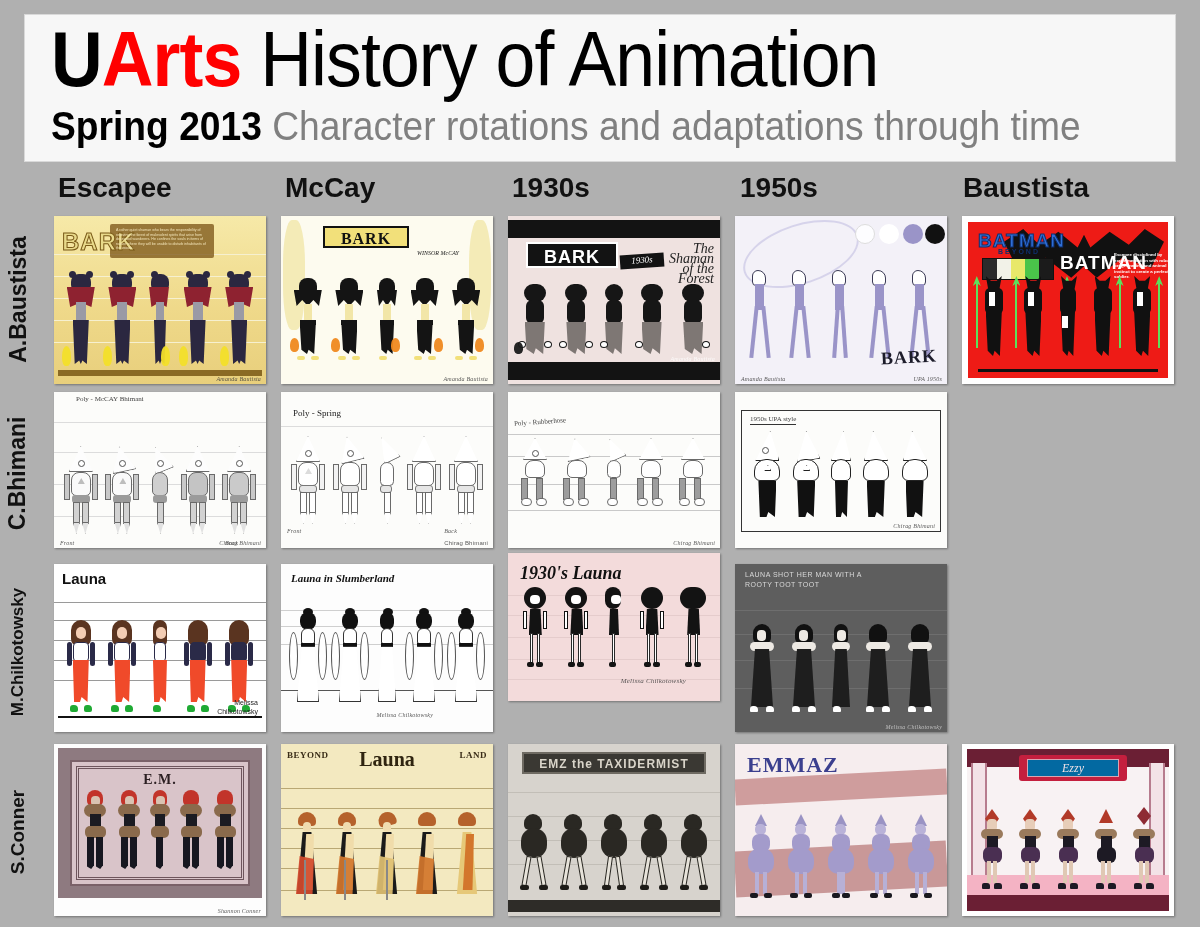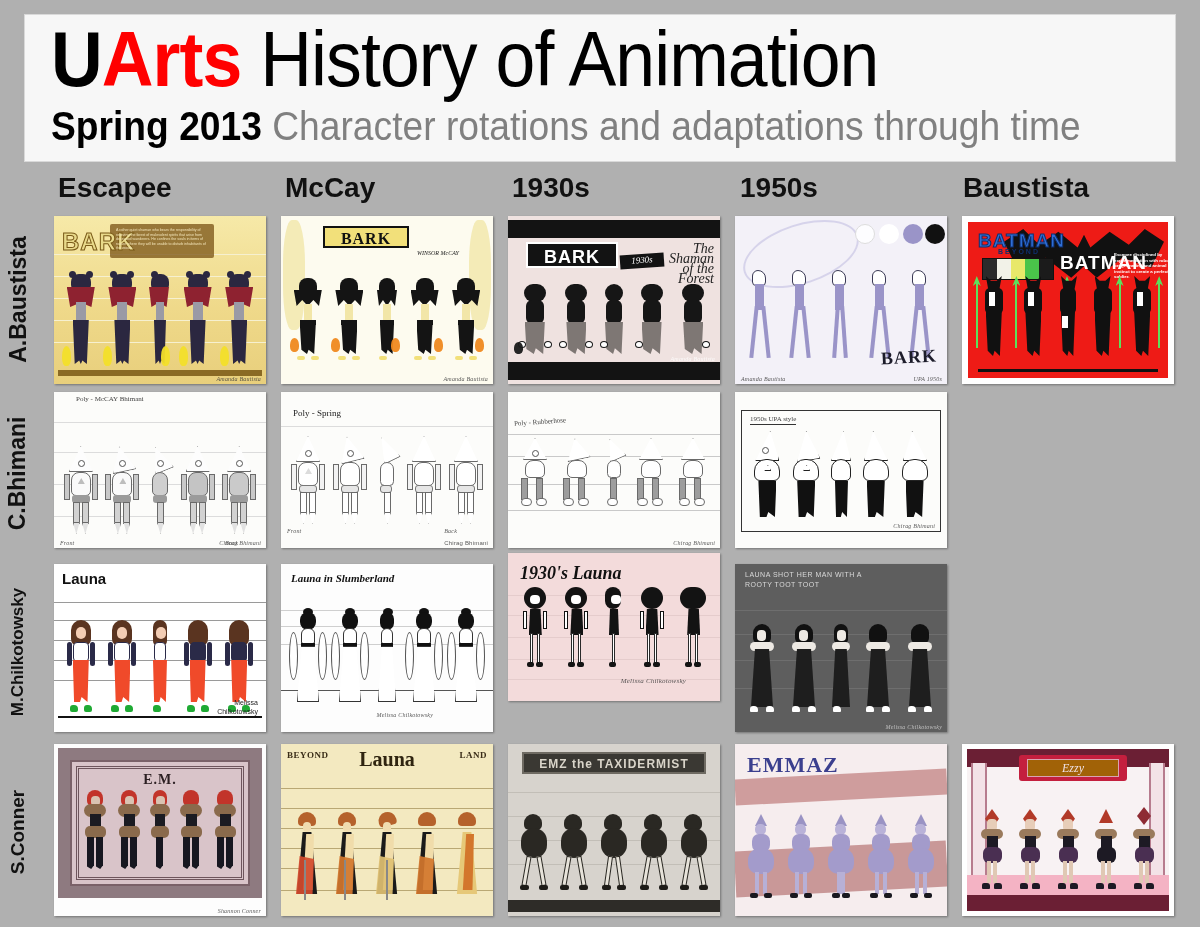--- a/index.html
+++ b/index.html
@@ -322,21 +322,21 @@
              border-radius:12px 12px 10px 10px; }
   .ez-leg{ position:absolute; top:58px; width:4px; height:22px; background:#b7b0d6; }
   .ez-shoe{ position:absolute; bottom:0; width:8px; height:5px; background:#19181f; border-radius:2px; }
 
   .c-r4c5{ background:#f8f2f3; }
   .ez-arch{ position:absolute; left:0; right:0; top:0; height:18px; background:#6b1f34; }
   .ez-col{ position:absolute; top:14px; bottom:22px; width:16px; background:#f3e2e7;
            border-left:2px solid #b77c8e; border-right:2px solid #b77c8e; }
   .ez-sign{ position:absolute; left:52px; top:6px; width:108px; height:26px; background:#c41f3e;
             border-radius:3px; }
-  .ez-signinner{ position:absolute; left:8px; top:4px; right:8px; bottom:4px; background:#a16207;
+  .ez-signinner{ position:absolute; left:8px; top:4px; right:8px; bottom:4px; background:#0369a1;
                  border:1px solid #d9a4b2; }
   .ez-name{ position:absolute; left:0; right:0; top:1px; text-align:center; color:#efe1e6;
             font-family:"Liberation Serif",serif; font-style:italic; font-size:12px; }
   .ez-stage{ position:absolute; left:0; right:0; bottom:14px; height:22px; background:#f4b3c4; }
   .ez-base{ position:absolute; left:0; right:0; bottom:0; height:16px; background:#6b1f34; }
   .tvfig{ position:relative; width:26px; height:80px; }
   .tv-hair{ position:absolute; left:6px; top:0; width:14px; height:14px; background:#b23a28;
             clip-path:polygon(50% 0,100% 70%,78% 100%,22% 100%,0 70%); }
   .tv-face{ position:absolute; left:8px; top:10px; width:10px; height:12px; background:#e7cdb8; border-radius:4px; }
   .tv-fur{ position:absolute; left:2px; top:20px; width:22px; height:10px; background:#9a7a5c; border-radius:6px; }

